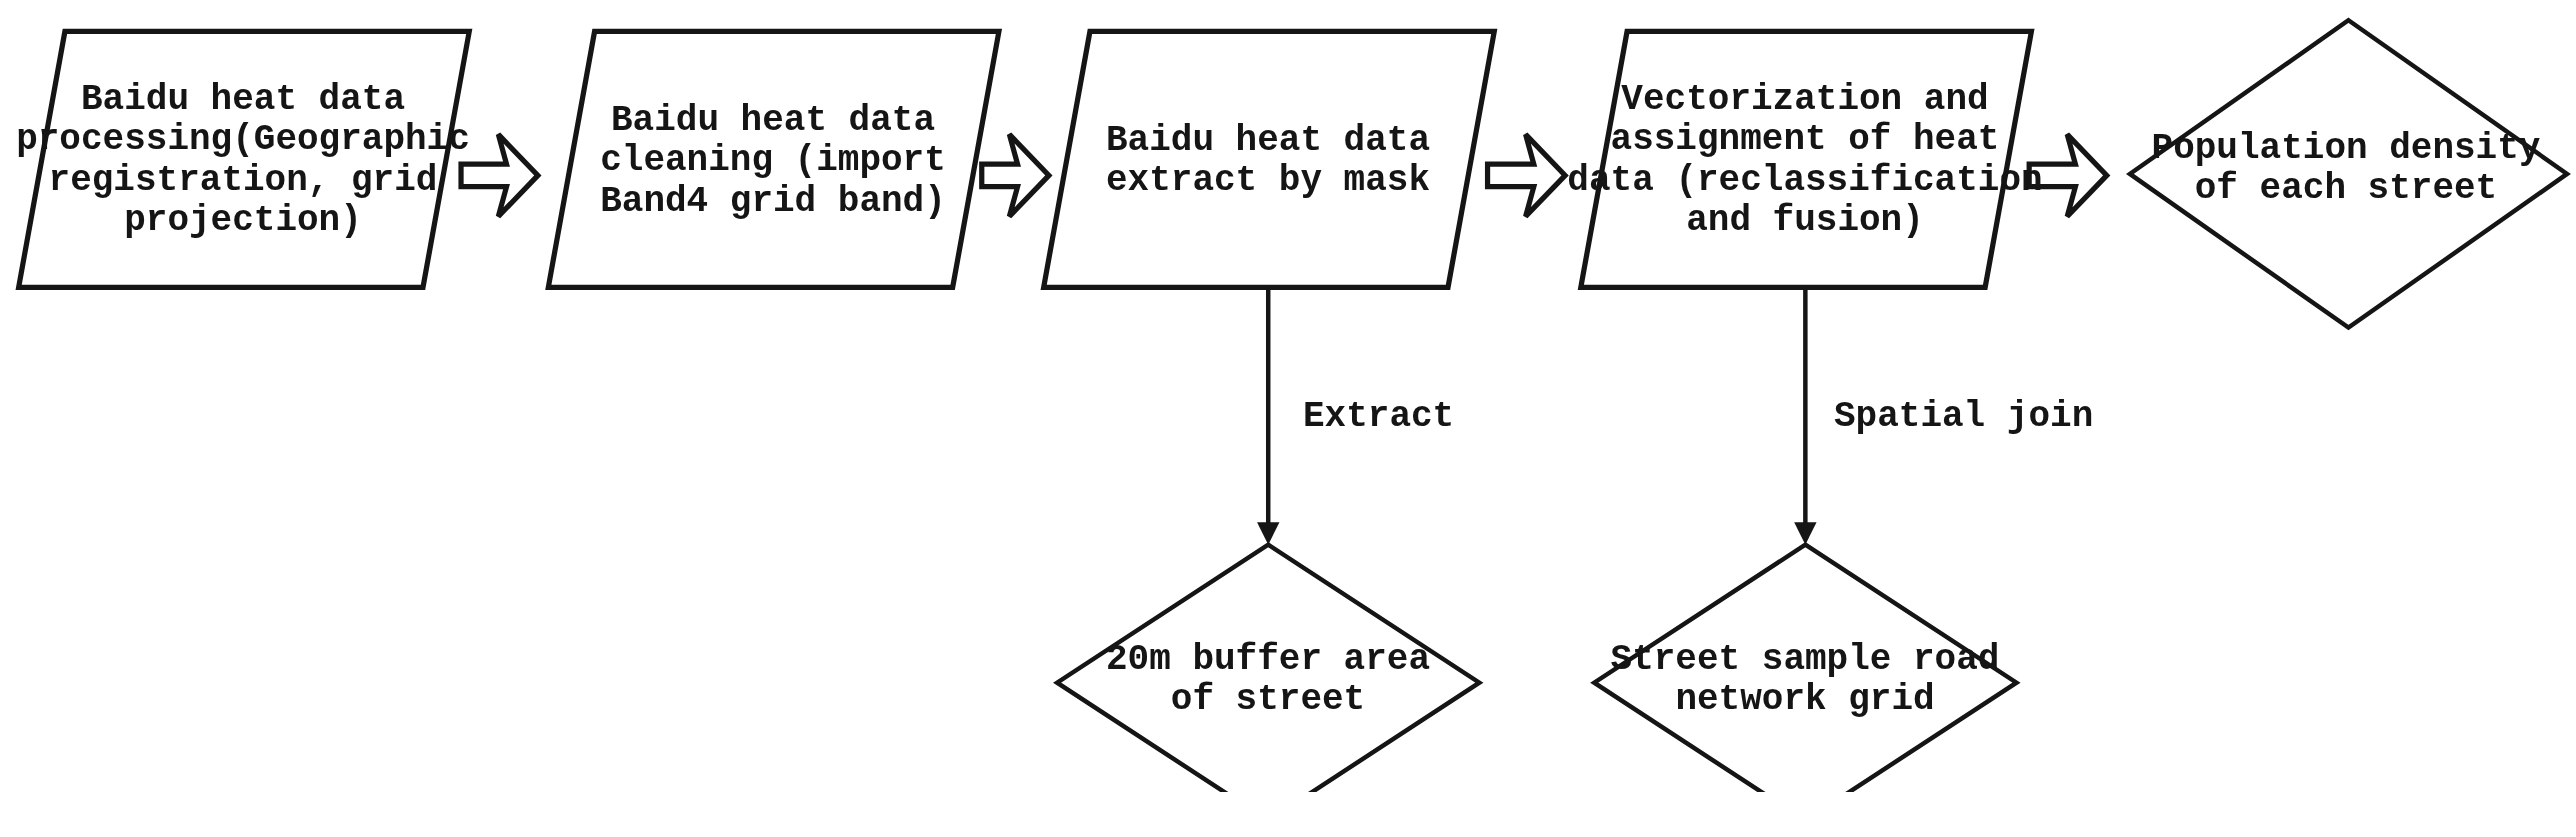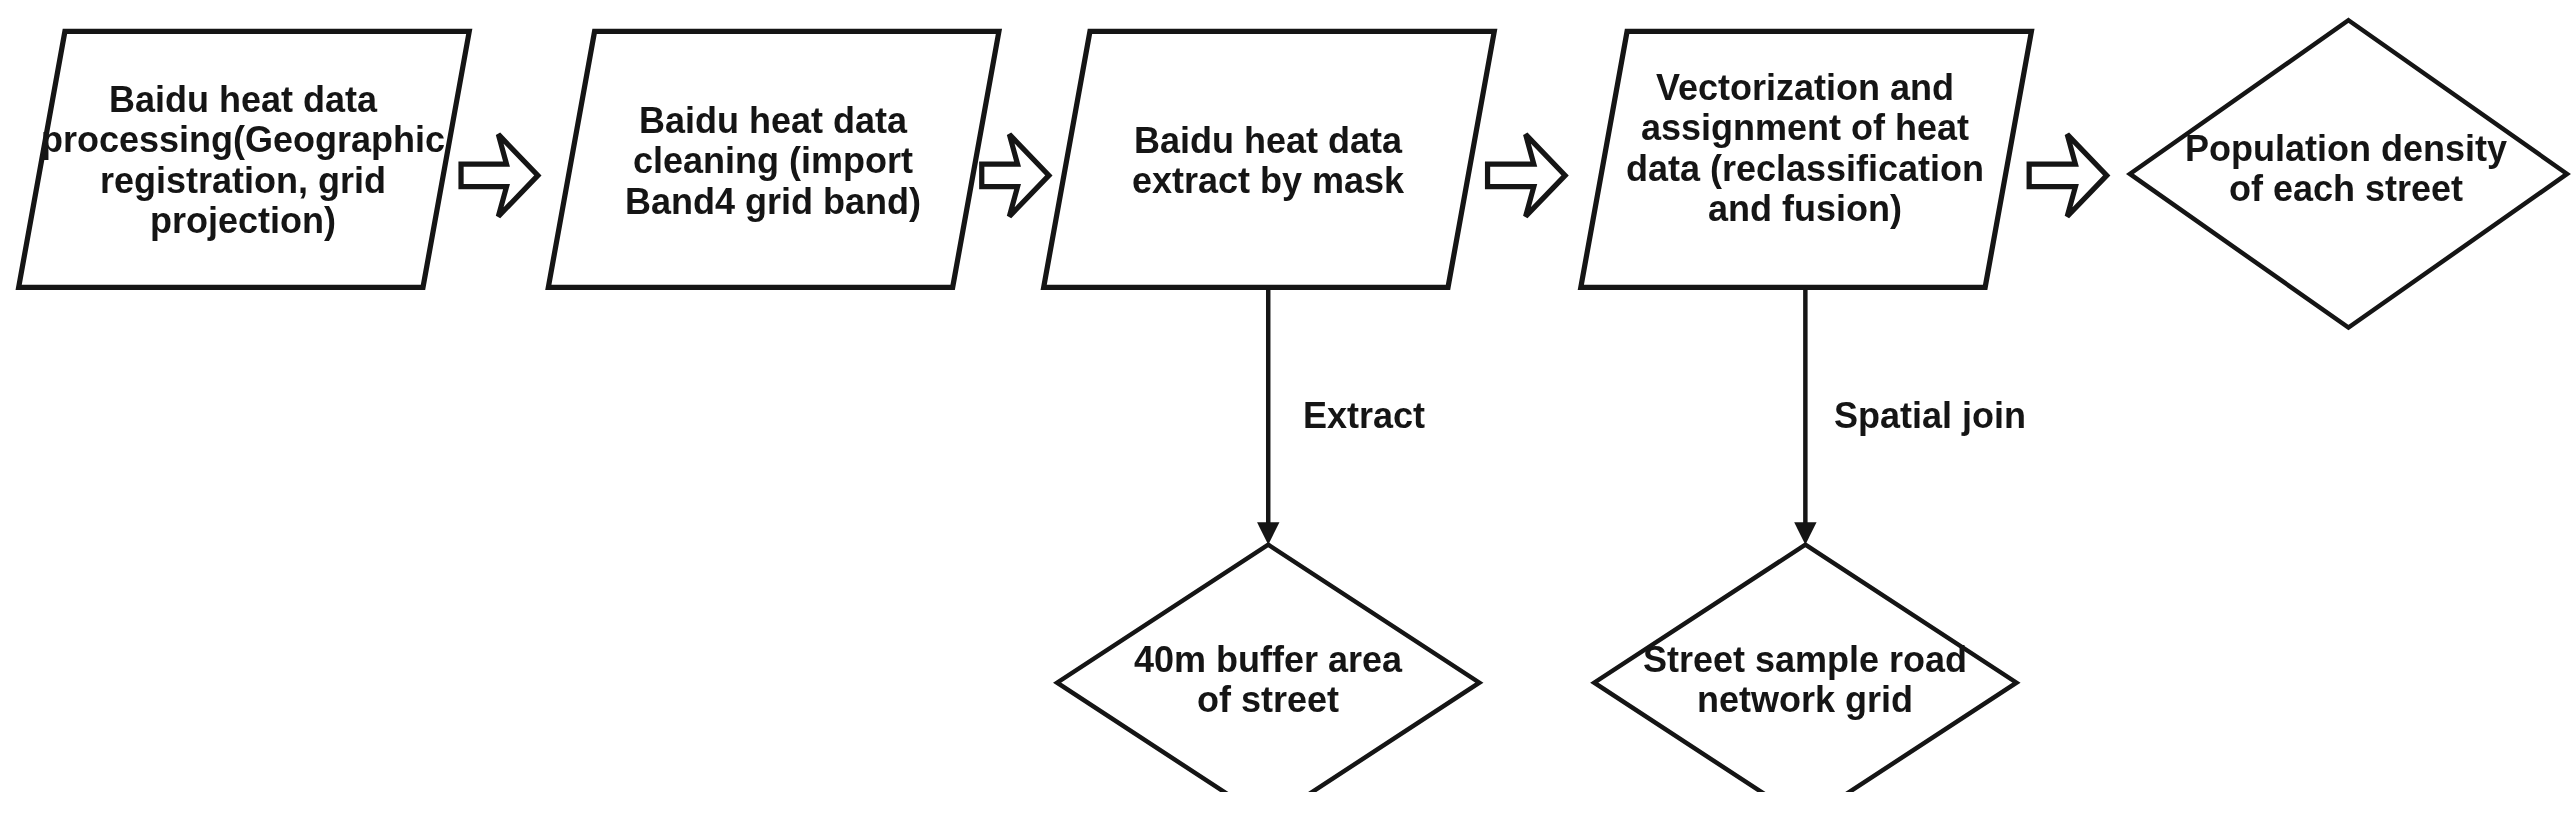--- a/index.html
+++ b/index.html
@@ -6,21 +6,21 @@
     margin: 0;
     padding: 0;
     background: #ffffff;
   }
   .canvas {
     position: relative;
     width: 2576px;
     height: 792px;
     background: var(--fill, #ffffff);
     overflow: hidden;
-    font-family: Liberation Sans, sans-serif;
+    font-family: Liberation Mono, monospace;
   }
   svg.shapes {
     position: absolute;
     left: 0;
     top: 0;
   }
   .shape {
     fill: var(--fill, #ffffff);
     stroke: var(--stroke, #151515);
     stroke-width: 7;
@@ -99,29 +99,29 @@
 registration, grid
 projection)</div>
 
   <div class="node-label" style="left:773px; top:161px;">Baidu heat data
 cleaning (import
 Band4 grid band)</div>
 
   <div class="node-label" style="left:1268px; top:161px;">Baidu heat data
 extract by mask</div>
 
-  <div class="node-label" style="left:1805px; top:149px;">Vectorization and
+  <div class="node-label" style="left:1805px; top:161px;">Vectorization and
 assignment of heat
 data (reclassification
 and fusion)</div>
 
   <div class="node-label" style="left:2346px; top:169px;">Population density
 of each street</div>
 
-  <div class="node-label" style="left:1268px; top:680px;">40m buffer area
+  <div class="node-label" style="left:1268px; top:680px;">20m buffer area
 of street</div>
 
   <div class="node-label" style="left:1805px; top:680px;">Street sample road
 network grid</div>
 
   <div class="edge-label" style="left:1294px; top:416px;margin-left:9px;">Extract</div>
 
   <div class="edge-label" style="left:1834px; top:416px;">Spatial join</div>
 
 </div>

